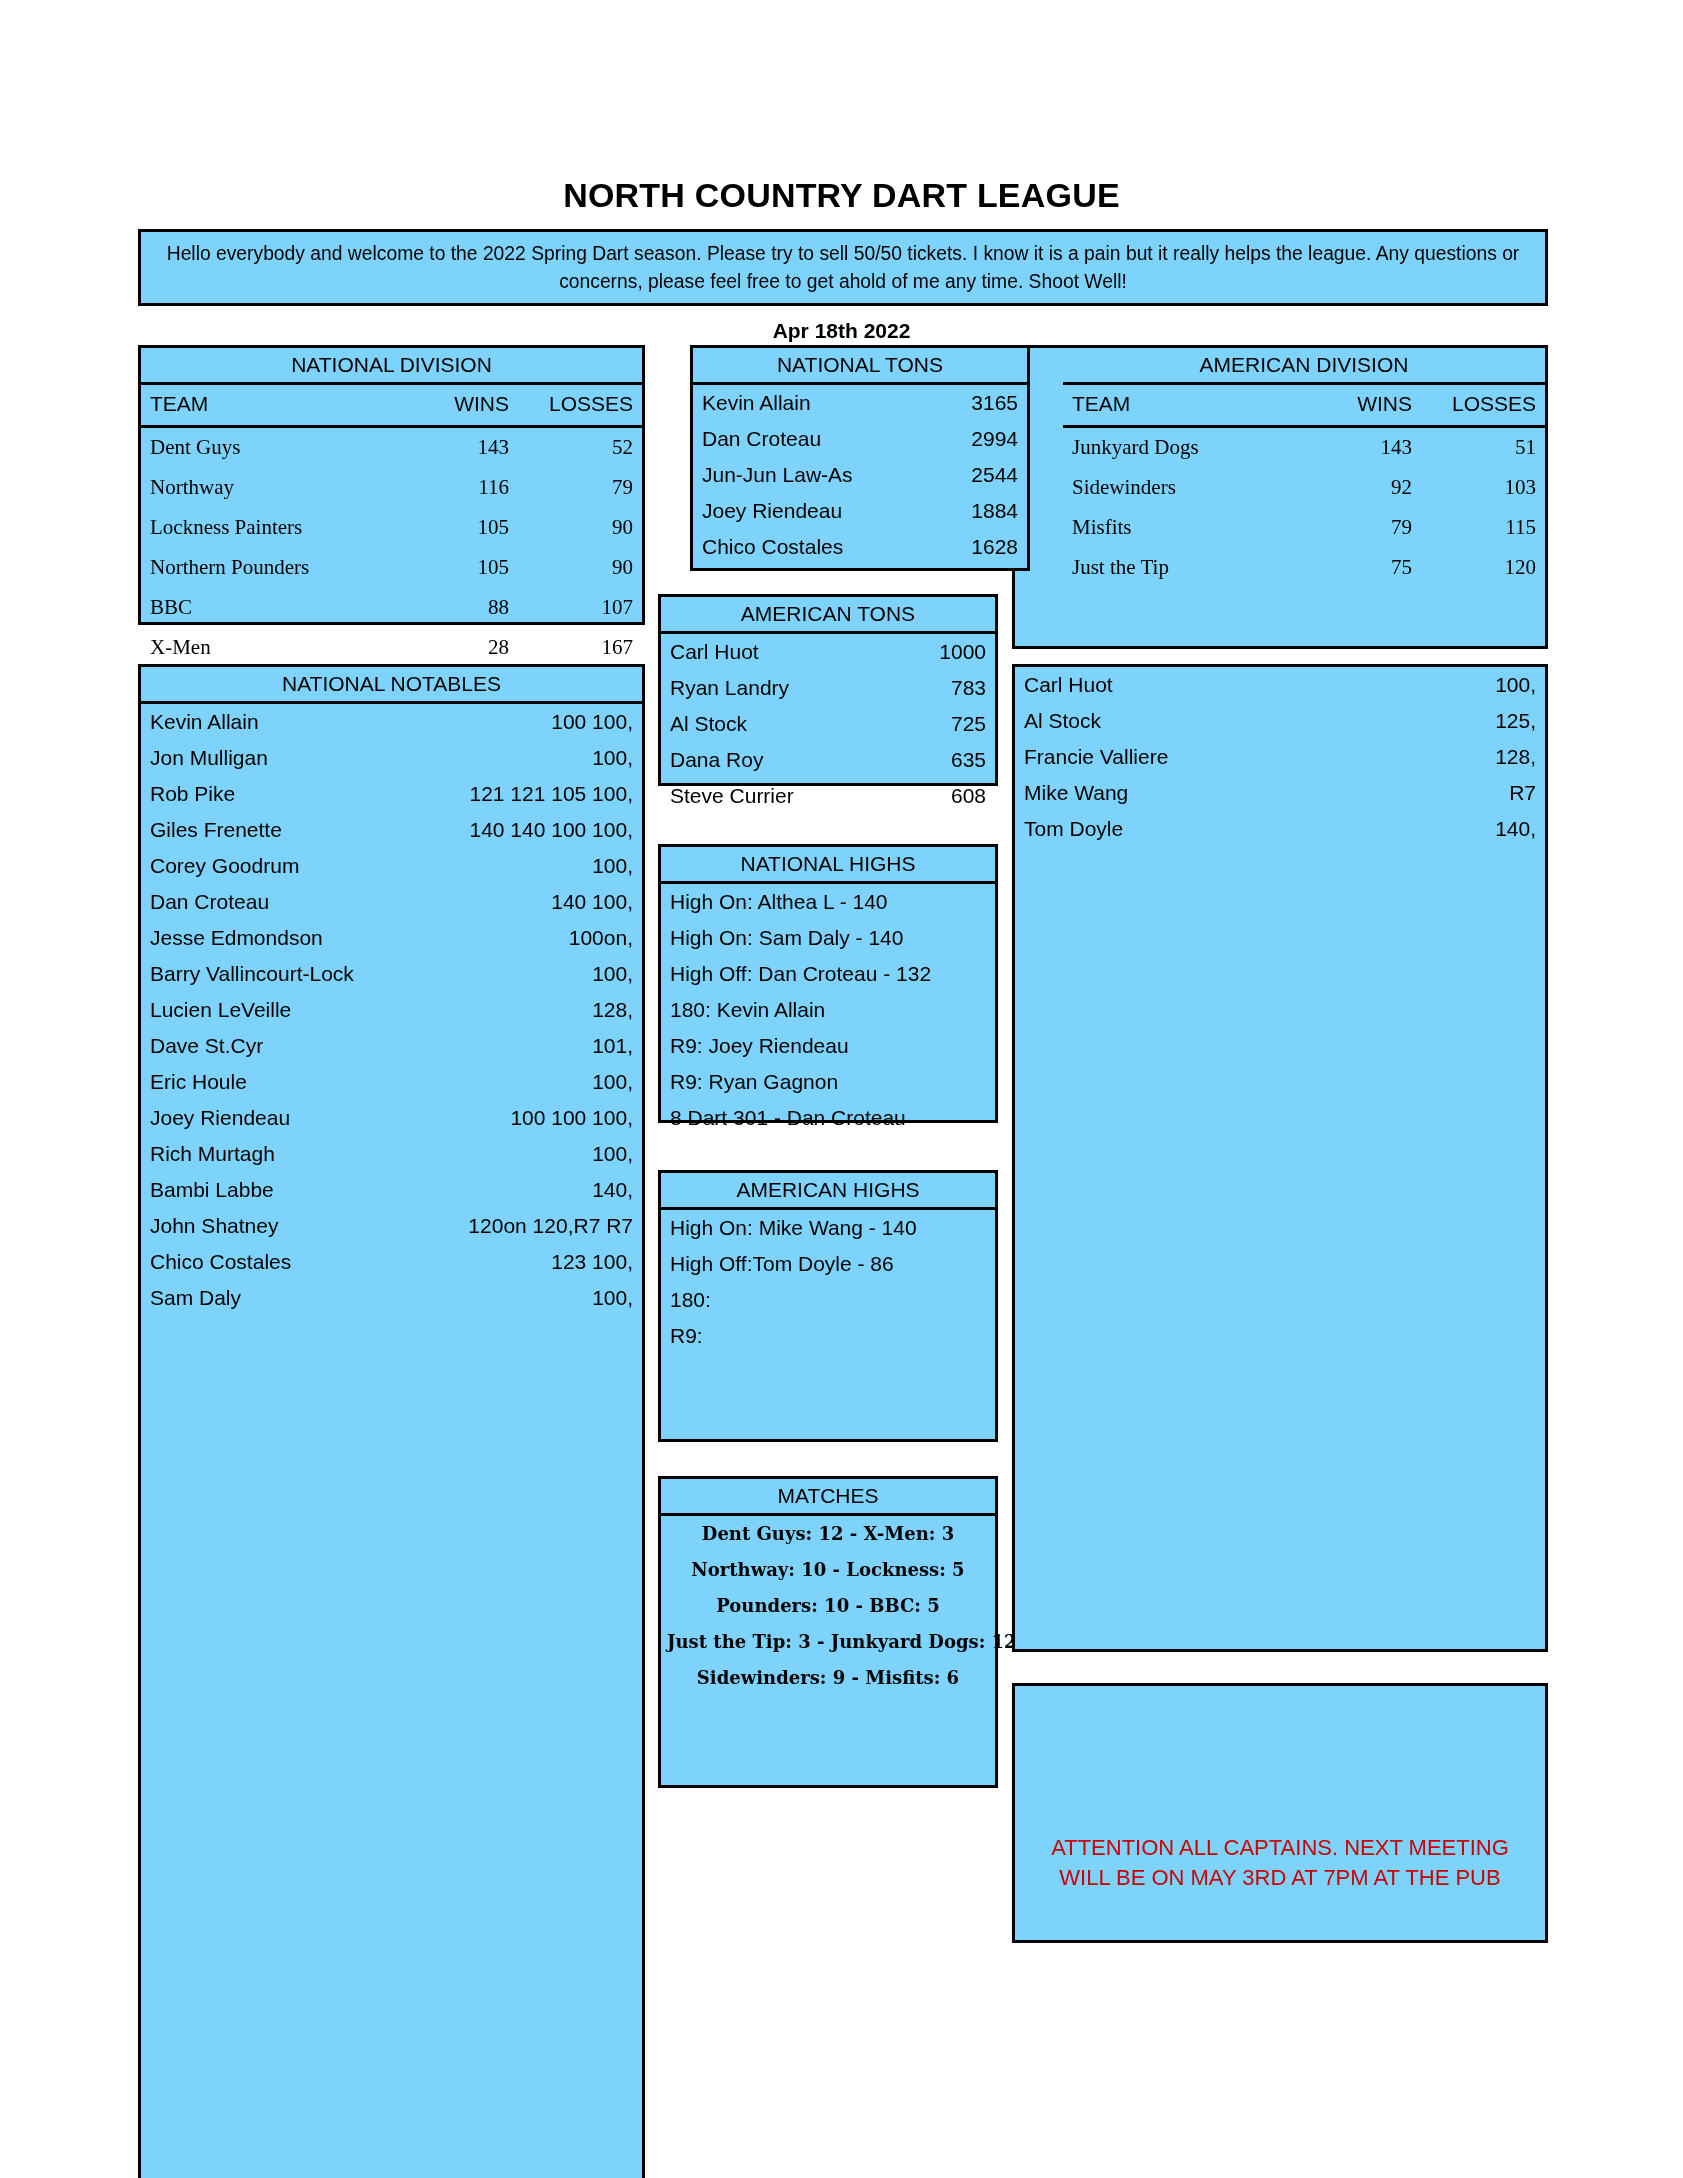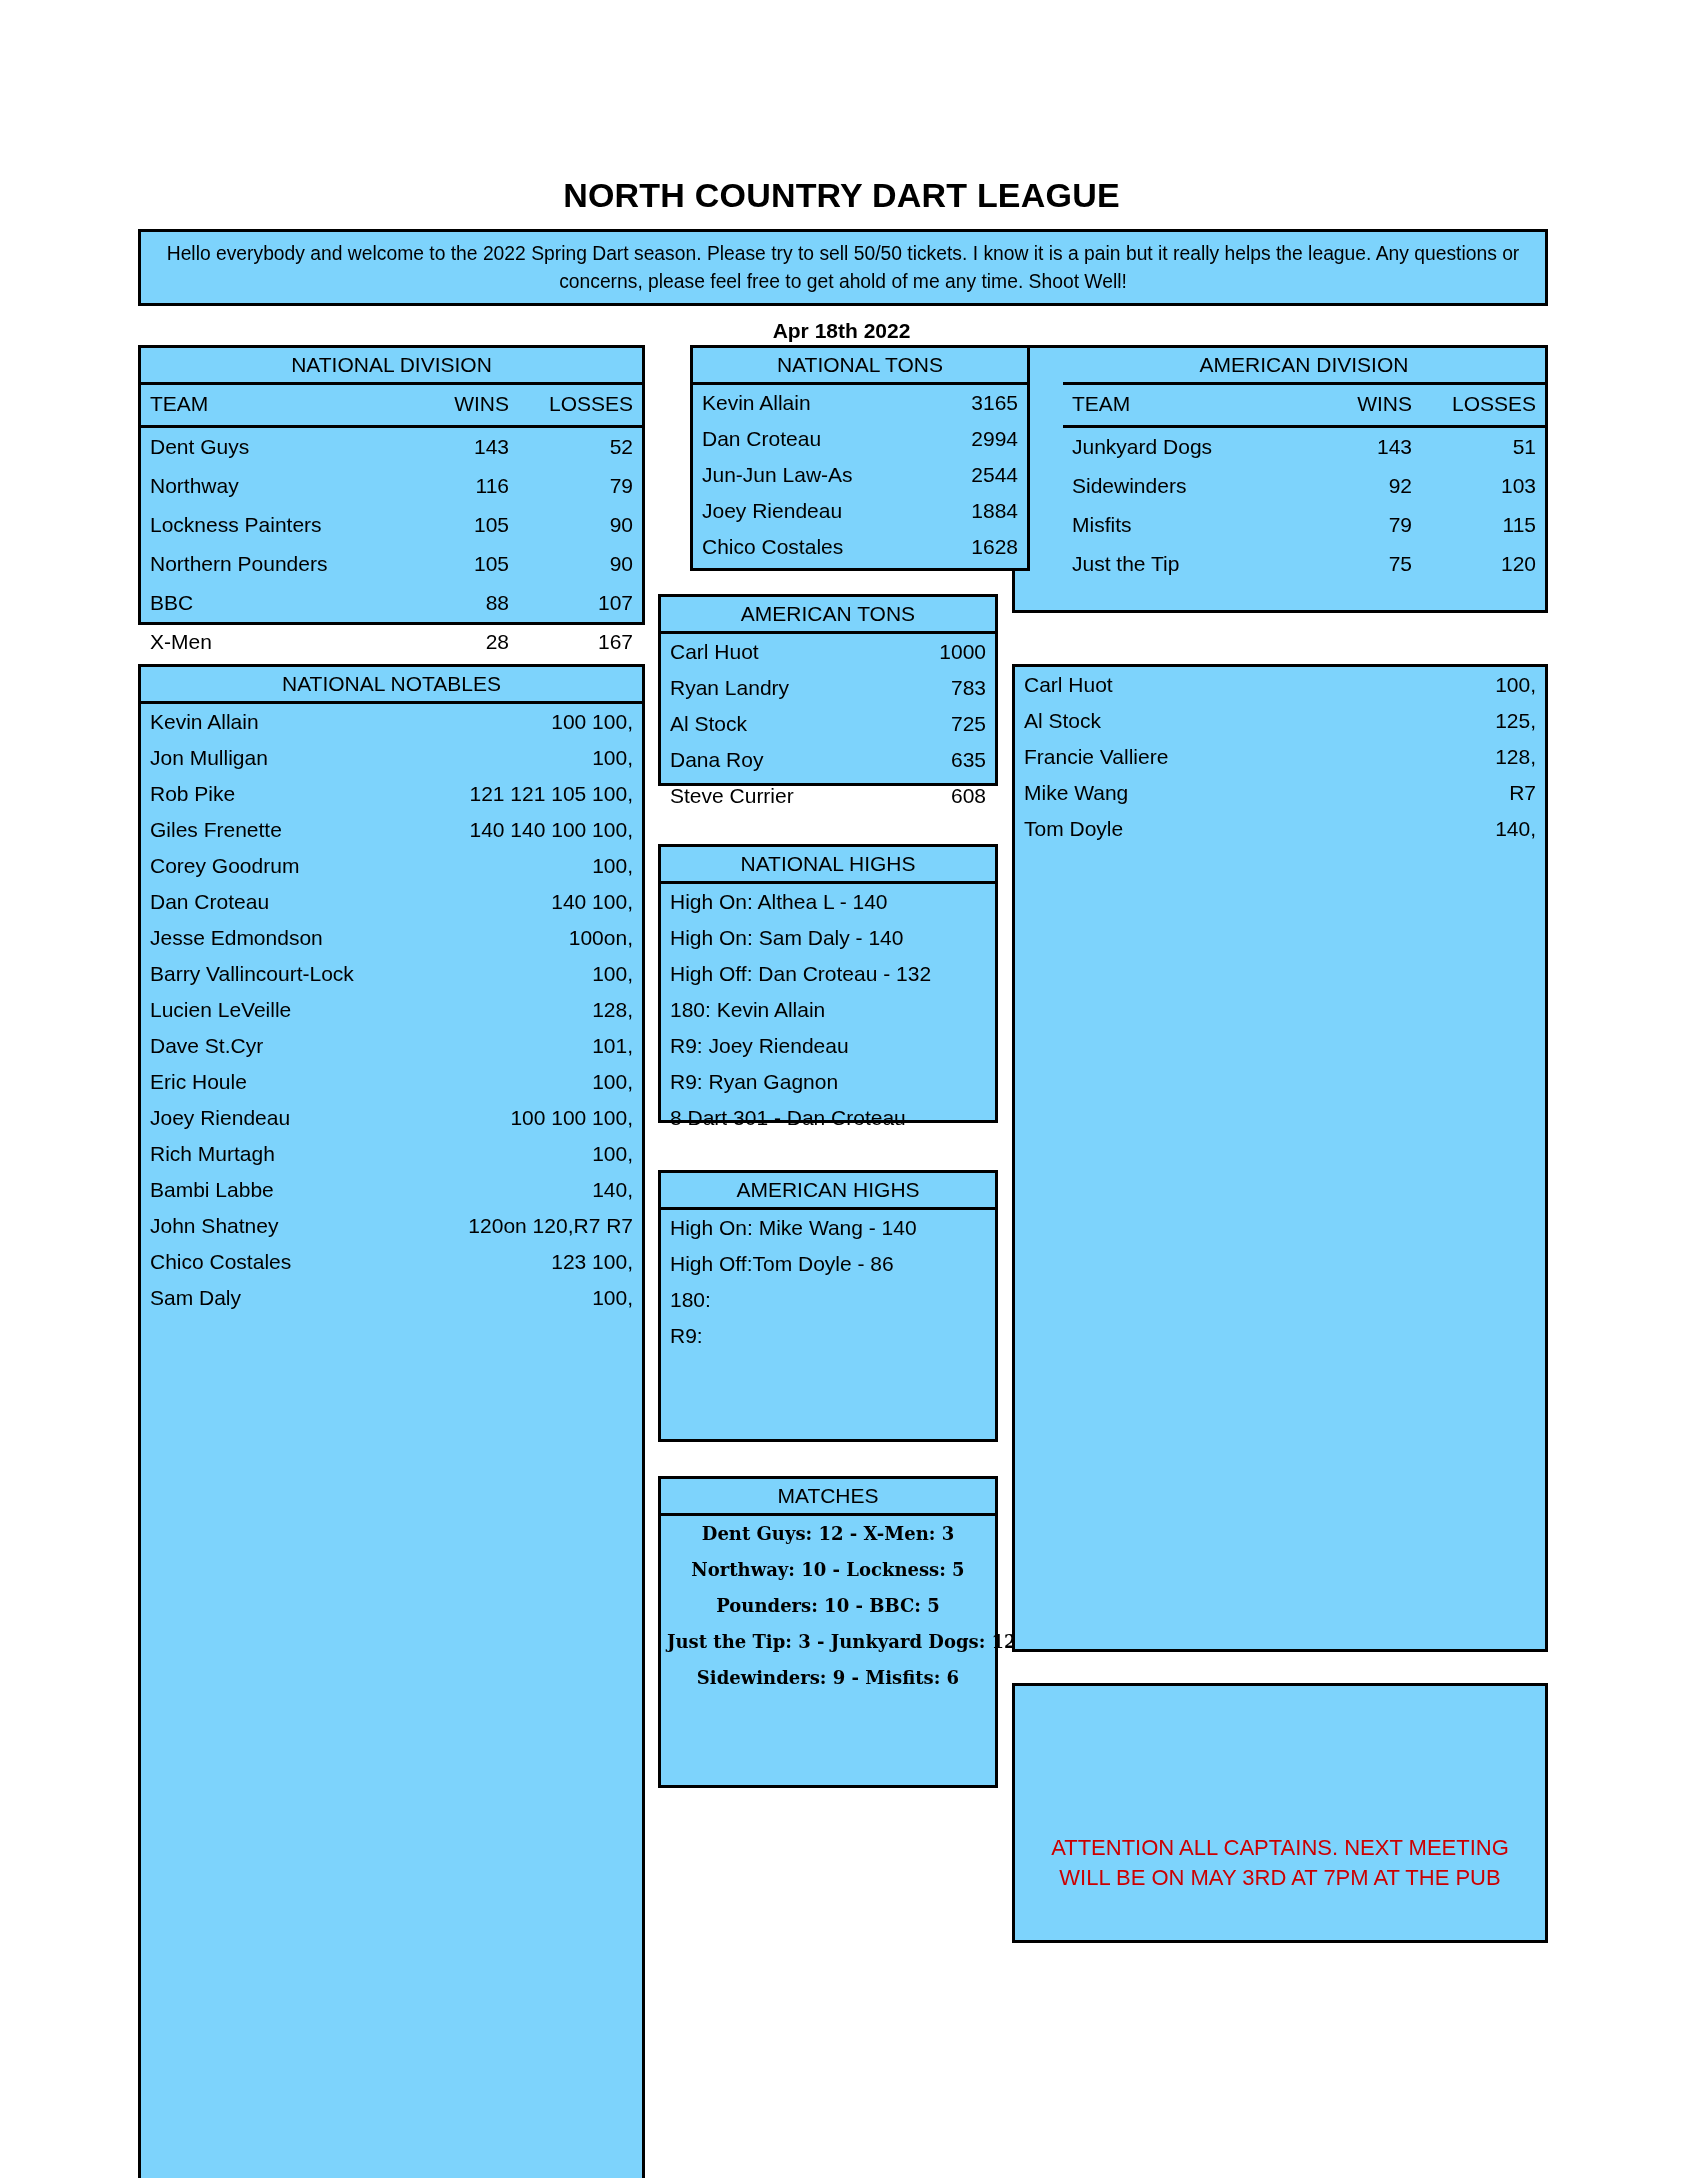--- a/index.html
+++ b/index.html
@@ -97,21 +97,21 @@
     display: flex;
     align-items: baseline;
     font-size: 21px;
     padding: 7px 9px 9px 9px;
     border-bottom: 3px solid #000;
   }
   .hdr-row .c-team { flex: 1 1 auto; }
   .hdr-row .c-wins { flex: 0 0 139px; text-align: right; }
   .hdr-row .c-loss { flex: 0 0 124px; text-align: right; }
 
-  .team-row { display: flex; align-items: baseline; font-size: 21px; padding: 7px 9px 8px 9px; }
+  .team-row { display: flex; align-items: baseline; font-size: 21px; padding: 7px 9px 8px 9px; font-family: Liberation Serif, serif; }
   .team-row .c-team { flex: 1 1 auto; white-space: nowrap; }
   .team-row .c-wins { flex: 0 0 139px; text-align: right; }
   .team-row .c-loss { flex: 0 0 124px; text-align: right; }
 
   
   .line {
     font-size: 21px;
     padding: 7px 9px 8px 9px;
     line-height: 1.0;
     white-space: nowrap;
@@ -124,21 +124,21 @@
     font-size: 18px;
     text-align: center;
     padding: 9px 6px 9px 6px;
     line-height: 1.0;
     white-space: nowrap;
   }
 
   
   #national-division { left: 138px;  top: 345px;  width: 507px;  height: 280px; }
   #national-tons     { left: 658px;  top: 345px;  width: 340px;  height: 226px; margin-left: 32px; }
-  #american-division { left: 1012px; top: 345px;  width: 536px;  height: 268px; padding-left: 48px; }
+  #american-division { left: 1012px; top: 345px;  width: 536px;  height: 304px; padding-left: 48px; }
 
   #national-notables { left: 138px;  top: 664px;  width: 507px;  height: 1576px; }
   #american-tons     { left: 658px;  top: 594px;  width: 340px;  height: 192px; }
   #american-notables { left: 1012px; top: 664px;  width: 536px;  height: 988px; }
 
   #national-highs    { left: 658px;  top: 844px;  width: 340px;  height: 279px; }
   #american-highs    { left: 658px;  top: 1170px; width: 340px;  height: 272px; }
   #matches           { left: 658px;  top: 1476px; width: 340px;  height: 312px; }
 
   #announcement      { left: 1012px; top: 1683px; width: 536px;  height: 260px; }

